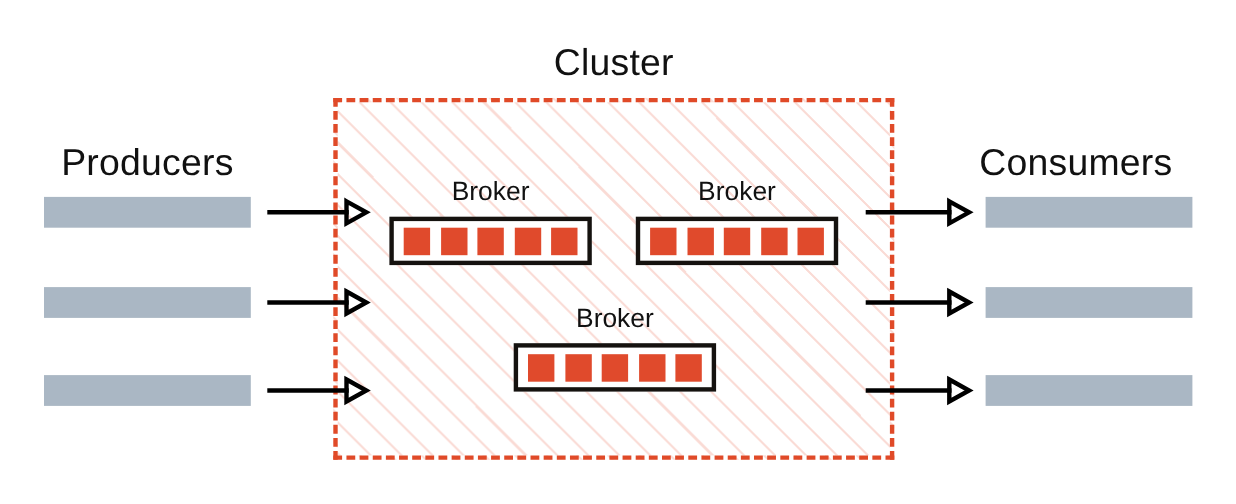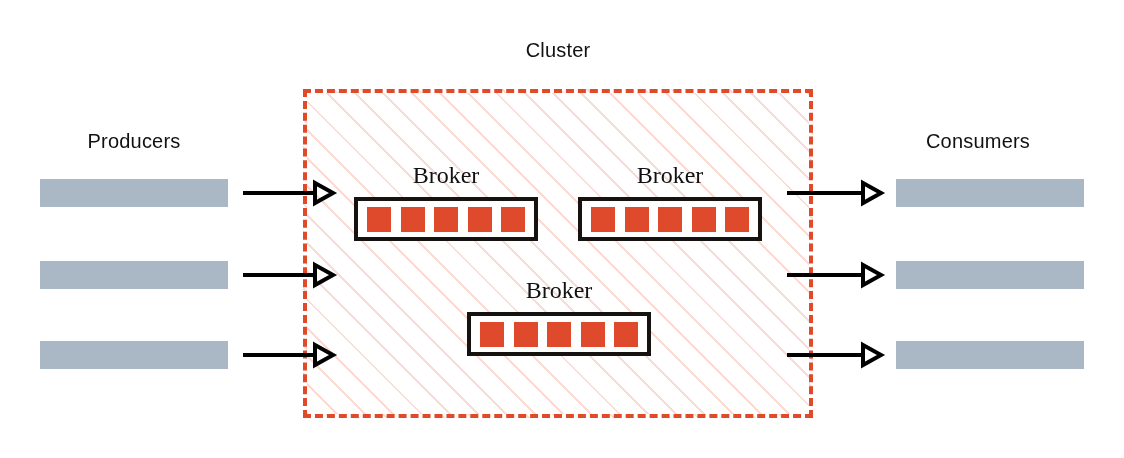--- a/index.html
+++ b/index.html
@@ -15,31 +15,31 @@
     width: 1124px;
     height: 458px;
     background: #ffffff;
     overflow: hidden;
   }
 
   
   .section-label {
     position: absolute;
     font-family: "Liberation Sans", sans-serif;
-    font-size: 20px;
+    font-size: 34px;
     font-weight: 400;
     color: #111111;
     letter-spacing: 0.2px;
     white-space: nowrap;
     text-align: center;
     line-height: 1;
   }
   .broker-label {
     position: absolute;
-    font-family: Liberation Serif, serif;
+    font-family: Liberation Sans, sans-serif;
     font-size: 24px;
     font-weight: 400;
     color: #111111;
     white-space: nowrap;
     text-align: center;
     line-height: 1;
   }
 
   
   .endpoint-bar {

